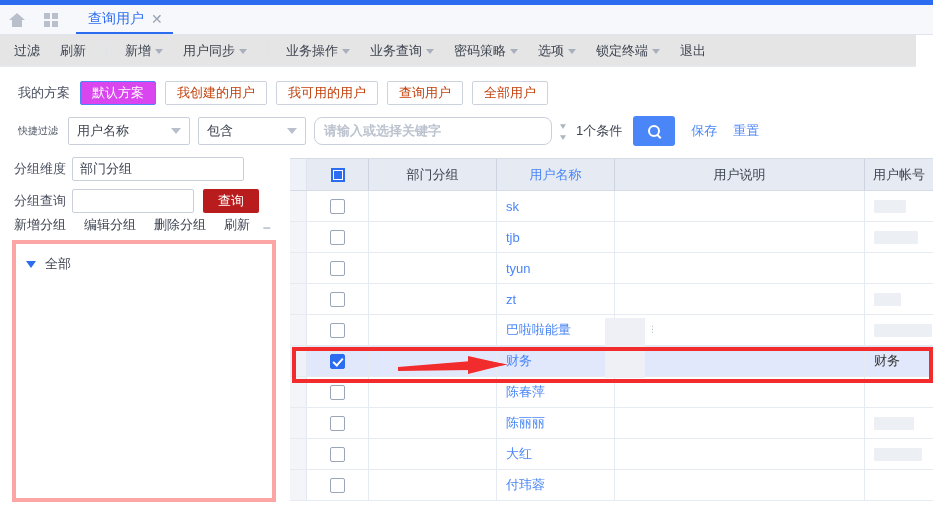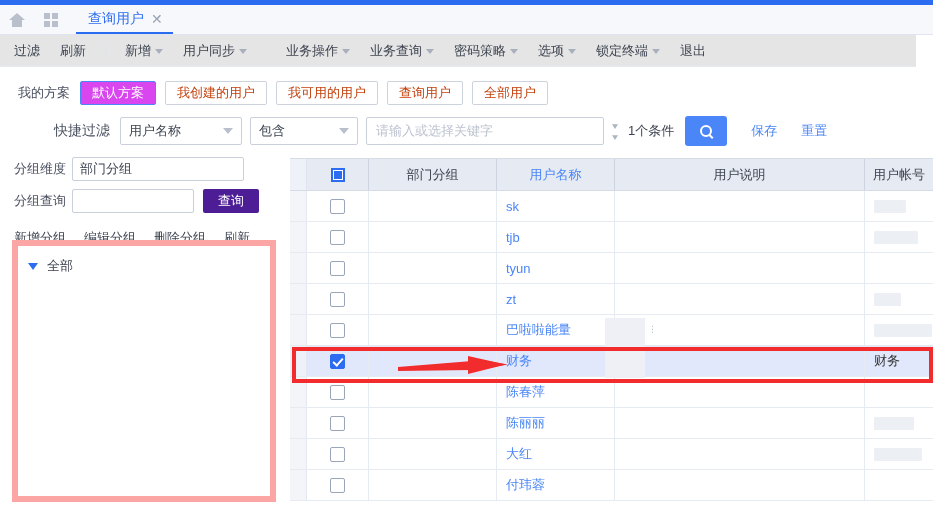--- a/index.html
+++ b/index.html
@@ -60,60 +60,60 @@
   .scheme-label { color:#4a5160; font-size:13px; margin-right:10px; }
   .scheme-btn {
     height:24px; padding:0 11px; display:flex; align-items:center; justify-content:center;
     border:1px solid #ccd3dd; background:#fff; color:#c2410c; font-size:13px;
     margin-right:9px; border-radius:2px; white-space:nowrap;
   }
   .scheme-btn.active { background:#d946ef; border-color:#4a86f7; color:#fff; }
 
   
   .filterrow { position:absolute; left:0; top:113px; width:933px; height:36px; display:flex; align-items:center; padding-left:18px; }
-  .filter-label { color:#4a5160; font-size:14px; margin-right:10px;margin-left:36px; }
+  .filter-label { color:#4a5160; font-size:10px; margin-right:10px; }
   .sel {
     height:28px; border:1px solid #c9d0db; background:#fff; border-radius:2px;
     display:flex; align-items:center; padding:0 8px; color:#3d4450; font-size:13px;
     position:relative;
   }
   .sel .v { flex:1; }
   .sel .chev { width:0;height:0;border-left:5px solid transparent;border-right:5px solid transparent;border-top:6px solid #b9c0cc; margin-left:6px;}
   .sel-field { width:122px; }
   .sel-op { width:108px; margin-left:8px; }
   .kw-input {
-    width:238px; height:28px; margin-left:8px; border:1px solid #c9d0db; background:#fff; border-radius:2px;
-    padding:0 9px; font-size:13px; color:#bcc3cf; display:flex; align-items:center;
+    width:238px; height:28px; margin-left:8px; border:1px solid #c9d0db; background:#fff; border-radius:8px;
+    padding:0 9px; font-size:13px; color:#bcc3cf; display:flex; align-items:center;font-weight:bold;
   }
   .dbl-chev { margin-left:8px; color:#aeb6c3; font-size:12px; letter-spacing:-1px; transform:scaleY(0.8); }
   .cond-count { margin-left:11px; color:#3d4450; font-size:13px; }
   .search-btn {
     width:42px; height:30px; background:#4a86f7; border-radius:3px; margin-left:11px;
     display:flex; align-items:center; justify-content:center;
   }
   .mag { width:12px;height:12px;border:2px solid #fff;border-radius:50%; position:relative; }
   .mag:after{content:"";position:absolute;width:2px;height:5px;background:#fff;right:-2px;bottom:-4px;transform:rotate(-45deg);}
-  .link { color:#4a86f7; font-size:13px; margin-left:24px; }
+  .link { color:#4a86f7; font-size:13px; margin-left:16px; }
 
   
   .leftpanel { position:absolute; left:0; top:155px; width:288px; height:356px; background:#fff; }
   .lp-row { display:flex; align-items:center; padding-left:14px; }
   .lp-label { color:#4a5160; font-size:13px; width:58px; flex:none; }
   .lp-sel {
     width:172px; height:24px; border:1px solid #c9d0db; background:#fff; border-radius:2px;
     display:flex; align-items:center; padding:0 7px; font-size:13px; color:#3d4450;
   }
   .lp-input { width:122px; height:24px; border:1px solid #c9d0db; background:#fff; border-radius:2px; }
-  .lp-qbtn { width:56px;height:24px;background:#4c1d95;color:#fff;font-size:13px;display:flex;align-items:center;justify-content:center;border-radius:2px;margin-left:9px;}
-  .lp-actions { display:flex; align-items:flex-start; padding-left:14px; margin-top:16px; position:relative;font-family:Liberation Mono, monospace; }
+  .lp-qbtn { width:56px;height:24px;background:#b91c1c;color:#fff;font-size:13px;display:flex;align-items:center;justify-content:center;border-radius:2px;margin-left:9px;}
+  .lp-actions { display:flex; align-items:flex-start; padding-left:14px; margin-top:3px; position:relative;font-family:Liberation Mono, monospace; }
   .lp-action { color:#3d4450; font-size:13px; margin-right:18px; }
   .lp-collapse { position:absolute; right:18px; top:6px; color:#c2c9d4; font-size:11px; }
   .tree {
     position:absolute; left:12px; top:85px; width:264px; height:262px;
-    border:6px solid #fca5a5; background:#fff; padding-top:9px;
+    border:4px solid #fca5a5; background:#fff; padding-top:9px;
   }
   .tree-node { display:flex; align-items:center; padding-left:10px; height:22px; }
   .tri { width:0;height:0;border-left:5px solid transparent;border-right:5px solid transparent;border-top:7px solid #2b6cf0; margin-right:9px;}
   .tree-label { color:#3d4450; font-size:13px; }
 
   
   .tablewrap { position:absolute; left:290px; top:158px; width:643px; height:353px; background:#fff; }
   .thead {
     display:flex; height:33px; background:#e6eaf2; border-top:1px solid #d6dce7; border-bottom:1px solid #d6dce7;
     align-items:center;

